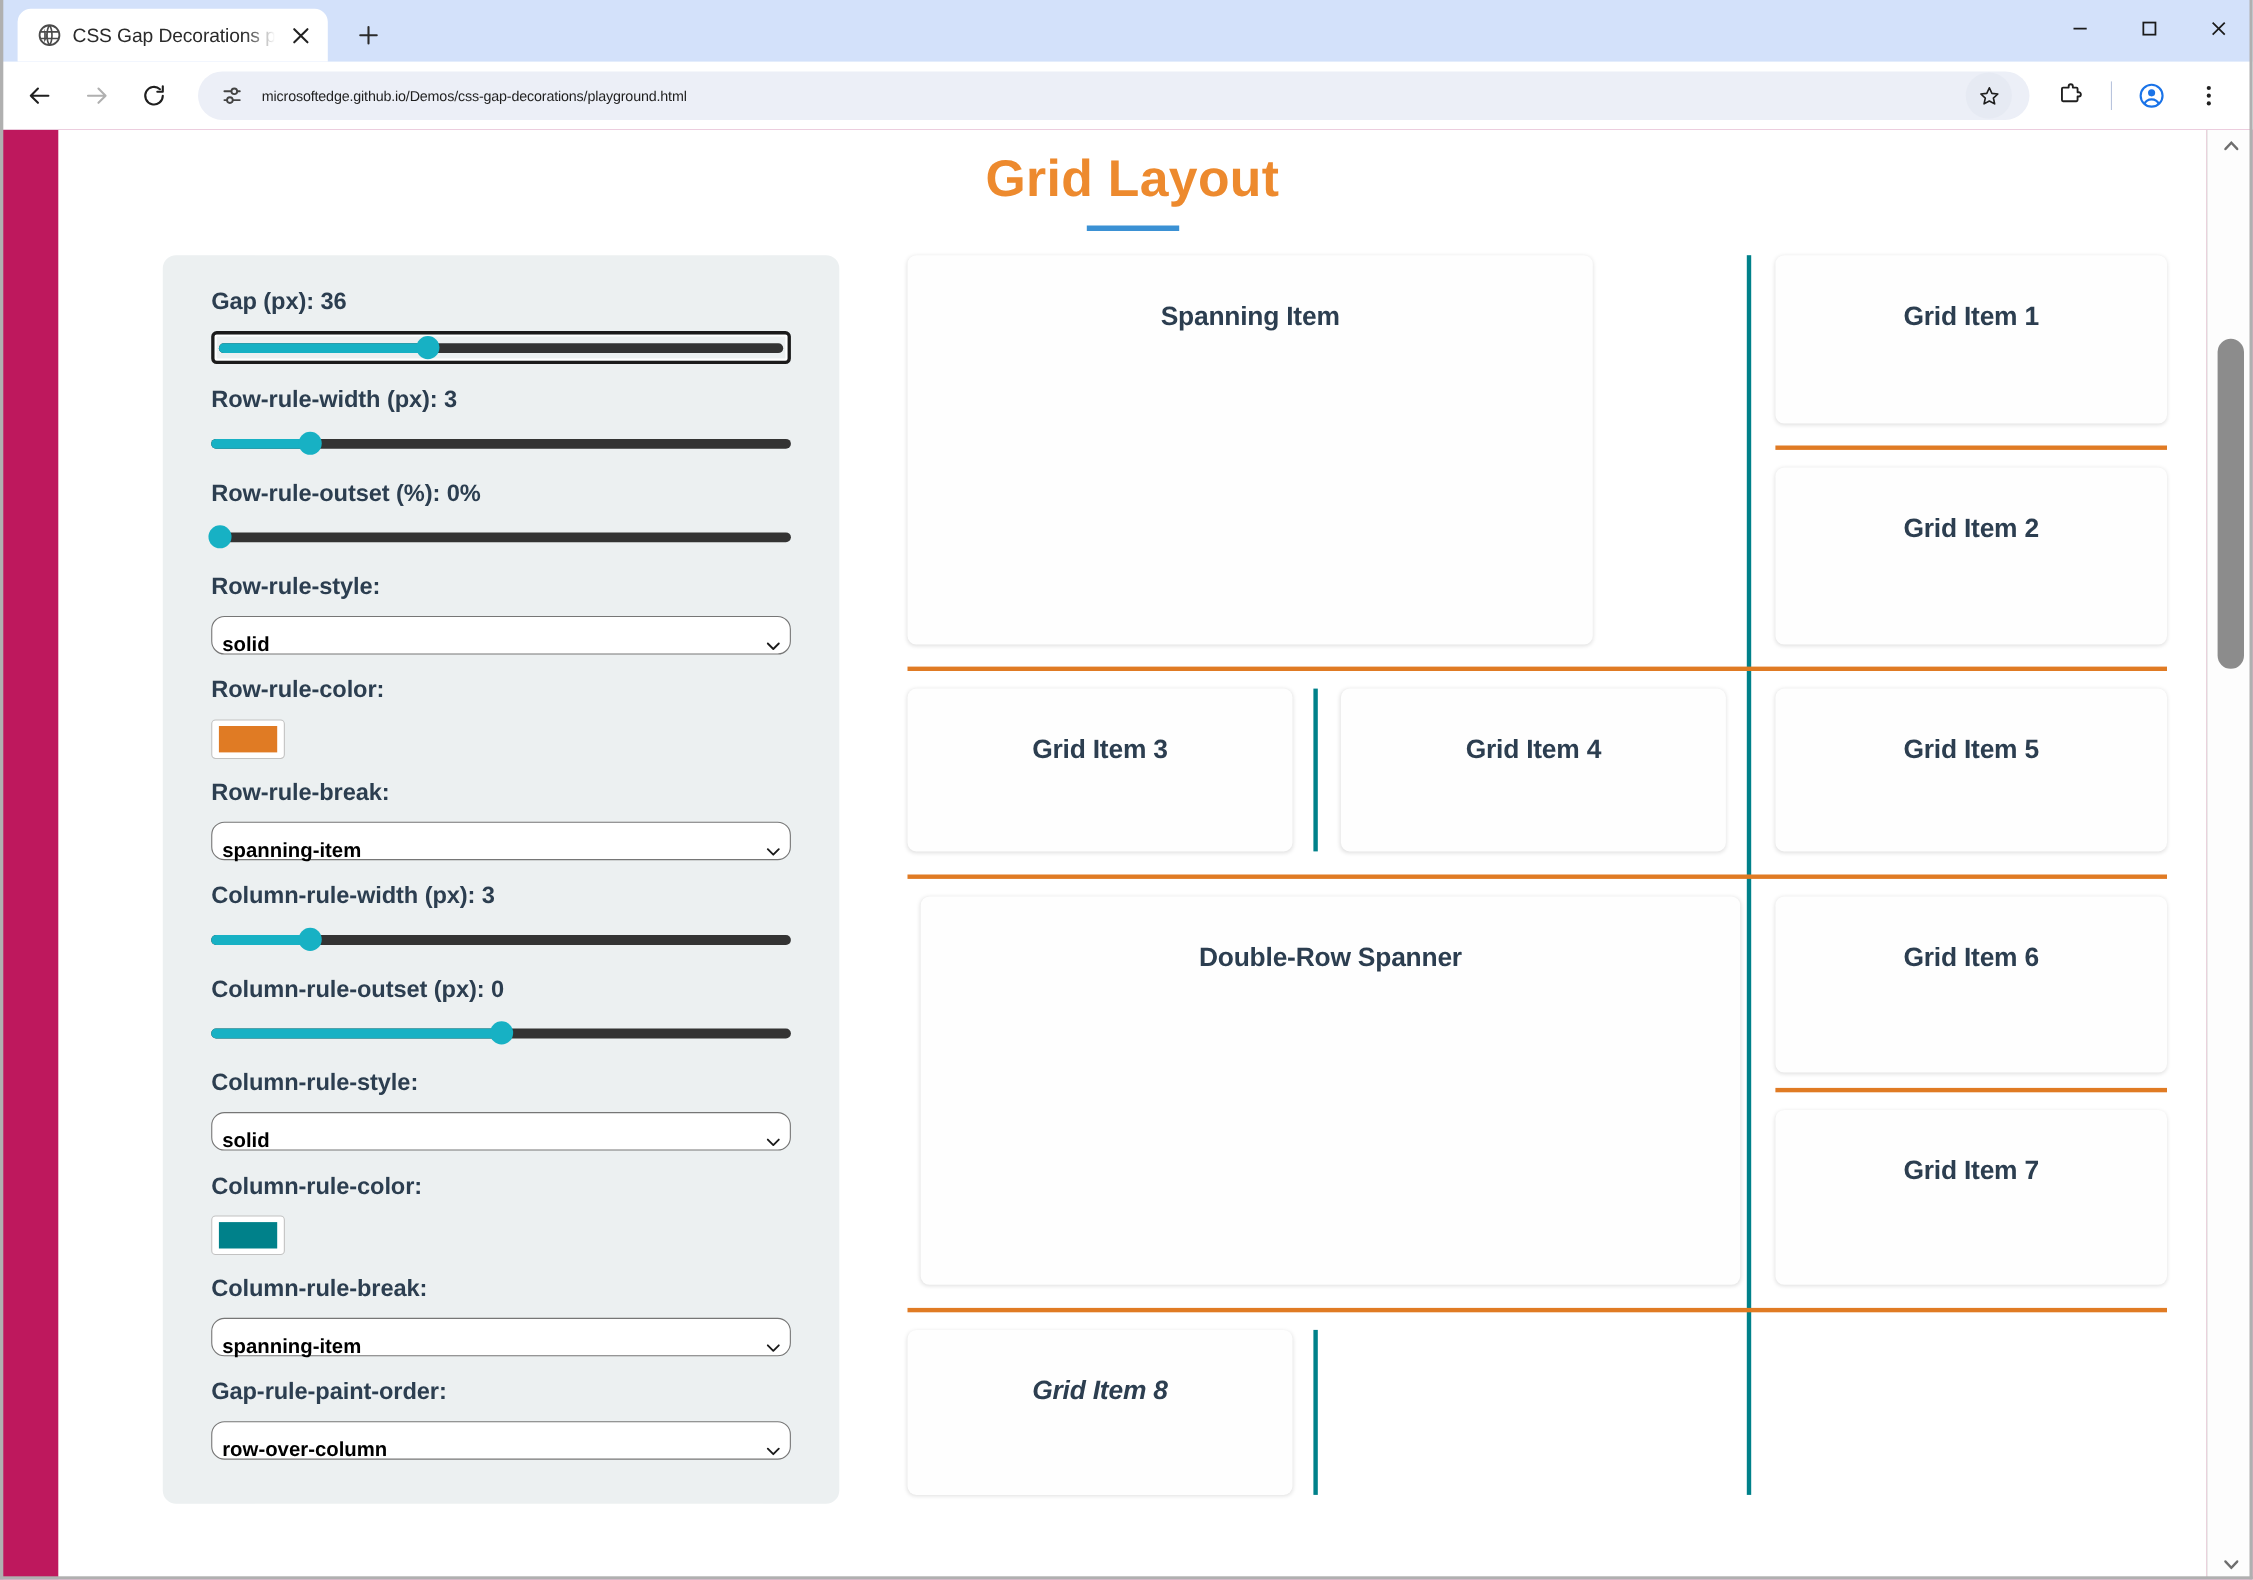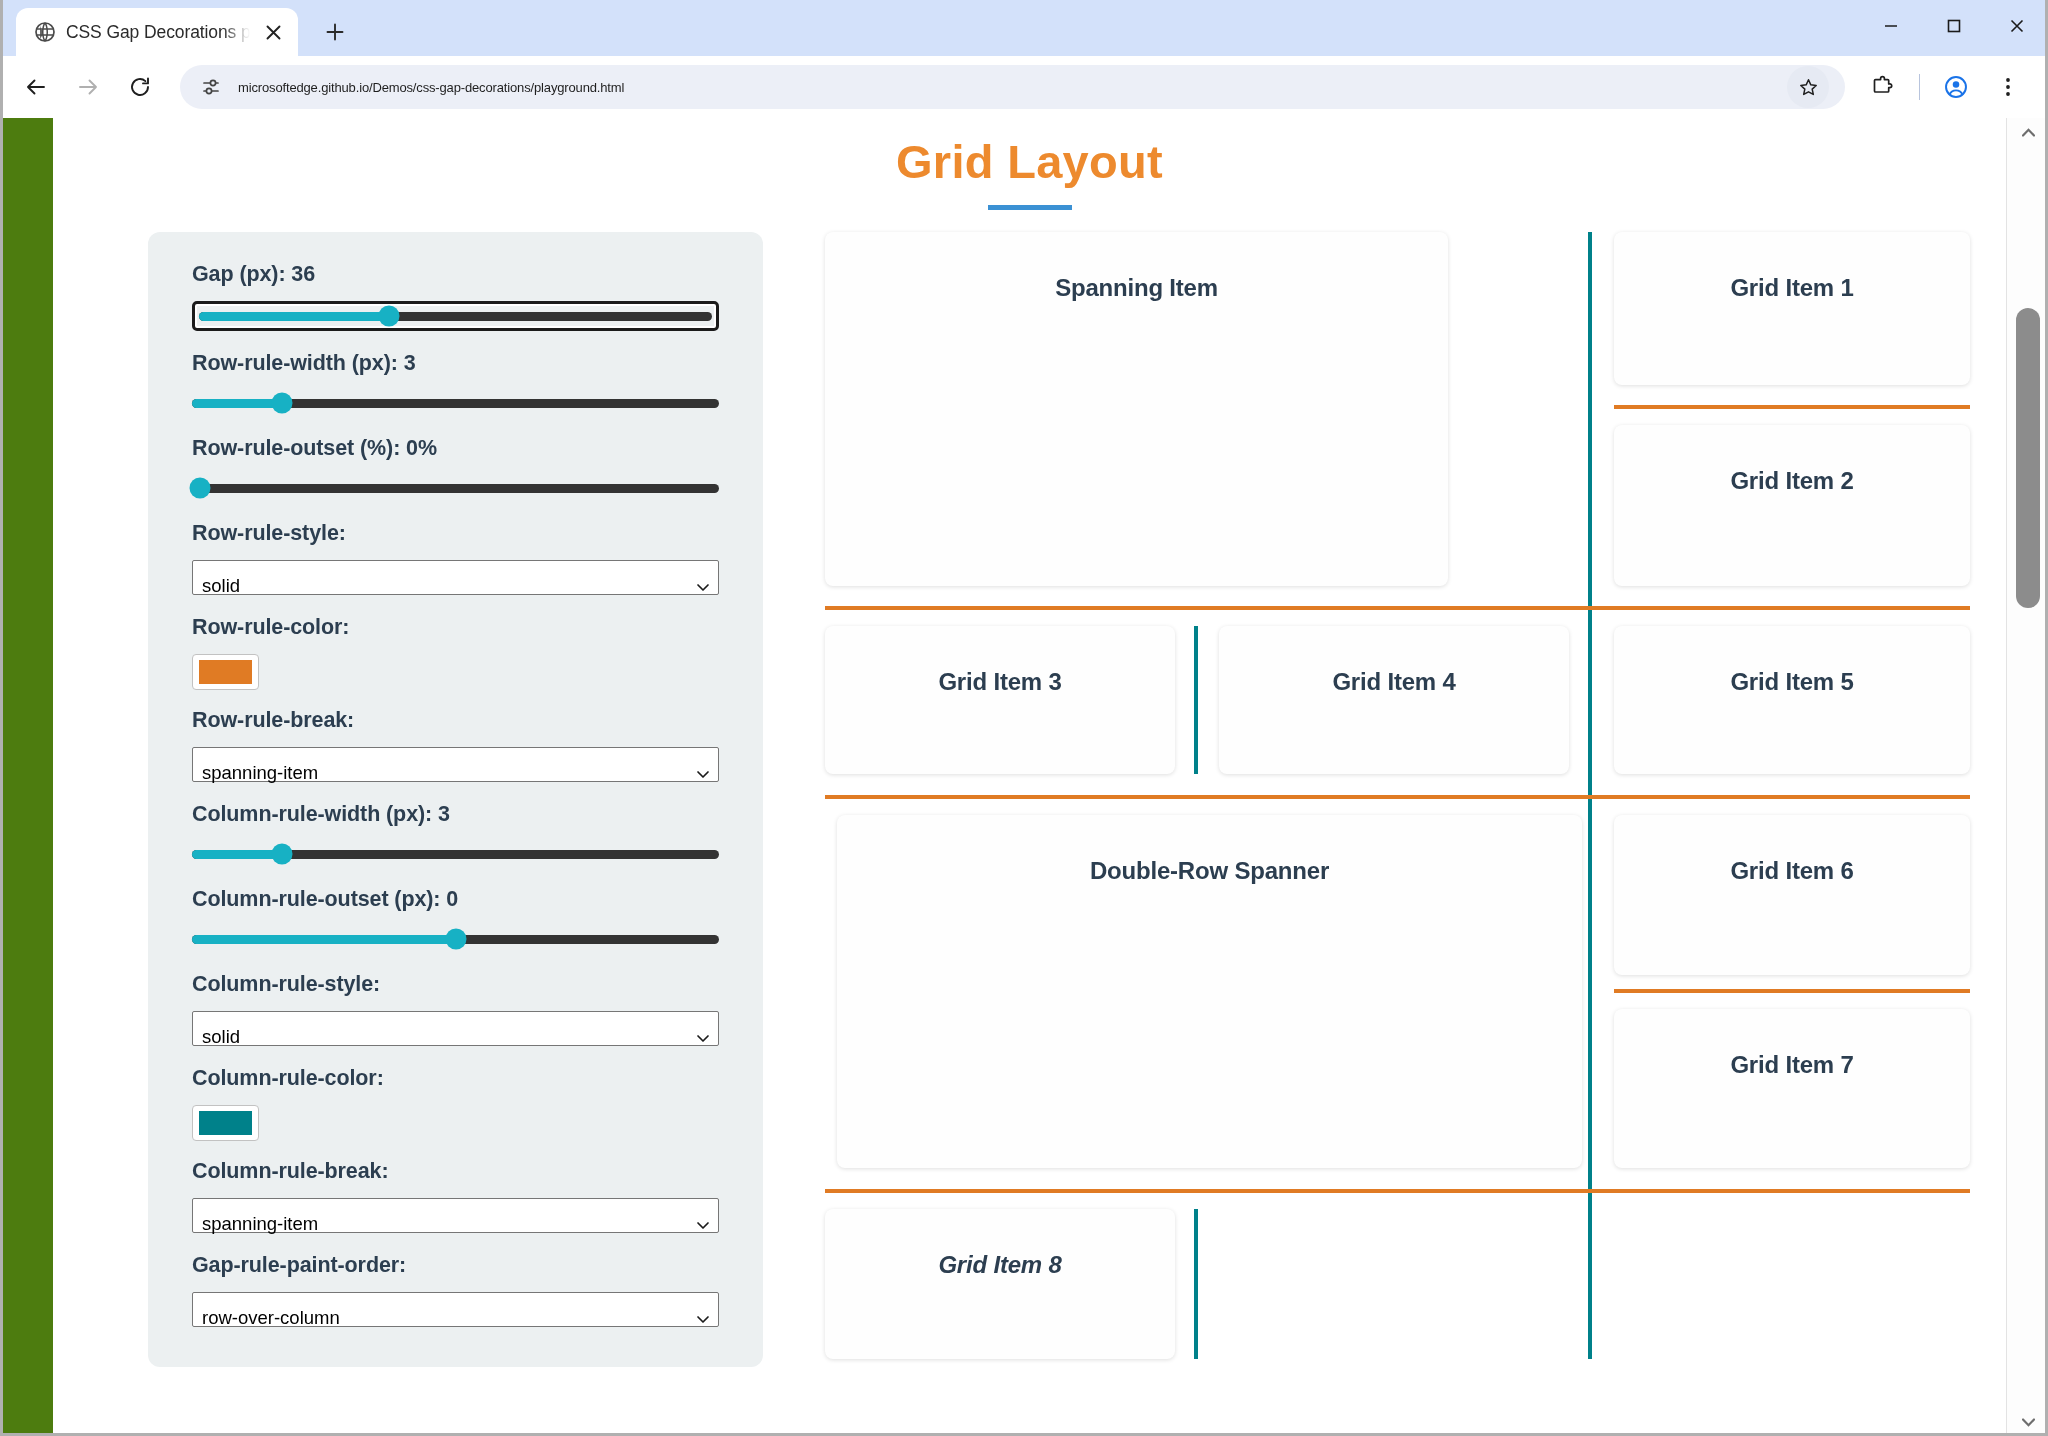--- a/index.html
+++ b/index.html
@@ -46,21 +46,21 @@
     display: flex; align-items: center; padding: 0 16px 0 20px; gap: 16px;
     margin: 0 10px 0 12px; min-width: 0;
   }
   .omni-url { font-size: 13px; color: #1f1f1f; white-space: nowrap; overflow: hidden;
               flex: 1; letter-spacing: -0.15px; }
   .omni-star { width: 42px; height: 42px; border-radius: 50%; background: #e6eaf3;
                display: flex; align-items: center; justify-content: center; flex: none; }
   .tb-sep { width: 1px; height: 26px; background: #b8c4dd; margin: 0 8px; flex: none; }
 
   
-  .viewport { flex: 1; background: #4d7c0f; position: relative; overflow: hidden;
+  .viewport { flex: 1; background: #be185d; position: relative; overflow: hidden;
               display: flex; }
   .page-white {
     position: absolute; left: 53px; top: 0; right: 42px; bottom: 0;
     background: #ffffff;
   }
   .page-inner { position: absolute; inset: 0; padding: 0 40px; }
 
   
   .scrollbar { position: absolute; right: 0; top: 0; width: 42px; bottom: 0;
                background: #fdfdfd; border-left: 1px solid #e3e3e3; }
@@ -94,22 +94,22 @@
                     height: 30px; box-shadow: 0 0 0 2px #fff inset; }
   .strack { position: relative; width: 100%; height: 9px; background: #333333;
             border-radius: 5px; }
   .sfill { position: absolute; left: 0; top: 0; height: 9px; background: #17b1c4;
            border-radius: 5px; }
   .sthumb { position: absolute; top: 50%; width: 21px; height: 21px; border-radius: 50%;
             background: #17b1c4; transform: translate(-50%, -50%); }
 
   .sel {
     width: 100%; height: 35px; background: #ffffff; border: 1px solid #767676;
-    border-radius: 2px; display: flex; align-items: center; justify-content: space-between;
-    padding: 16px 7px 0 9px; font-size: 18.5px; color: #000; margin-bottom: 20px;
+    border-radius: 12px; display: flex; align-items: center; justify-content: space-between;
+    padding: 16px 7px 0 9px; font-size: 18.5px; color: #000; margin-bottom: 20px; font-weight: bold;
   }
   .sel-caret { width: 16px; height: 16px; flex:none; }
 
   .swatch-btn {
     width: 67px; height: 36px; background: #fff; border: 1px solid #c2c2c2;
     border-radius: 4px; padding: 5px 6px; margin-bottom: 18px;
   }
   .swatch-fill { width: 100%; height: 100%; }
 
   

